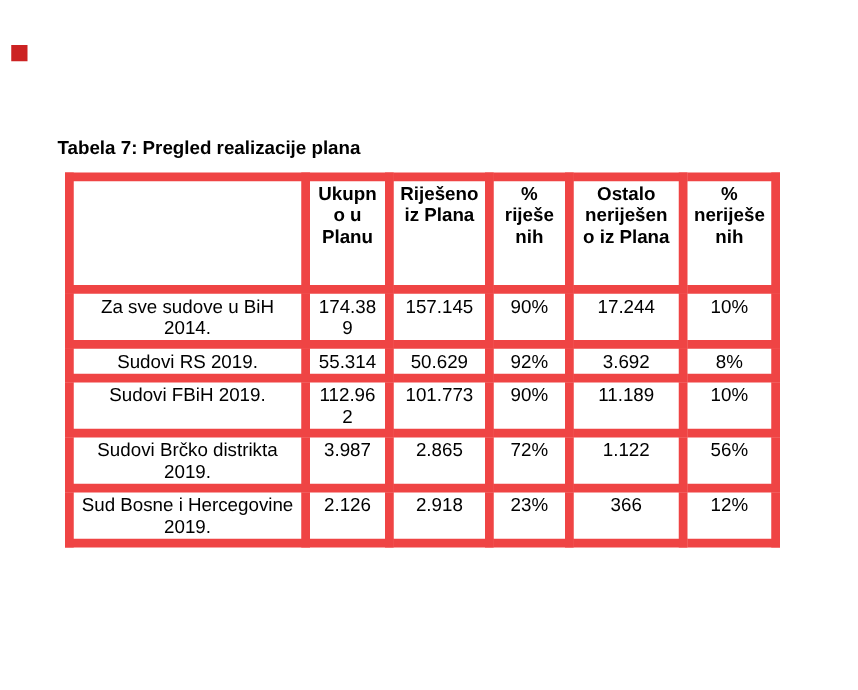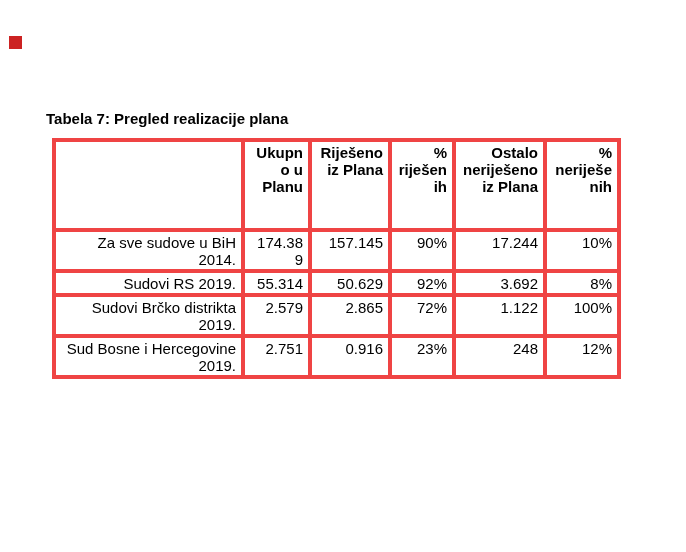--- a/index.html
+++ b/index.html
@@ -35,23 +35,23 @@
     left: 52px;
     top: 138px;
     width: 566px;
     border-collapse: collapse;
     table-layout: fixed;
     font-size: 15px;
     line-height: 17px;
   }
   table.realization th,
   table.realization td {
-    border: 4px solid #ef4444;
+    border: 7px solid #ef4444;
     vertical-align: top;
-    text-align: right;
+    text-align: center;
     padding: 2px 5px 1px 5px;
     overflow-wrap: break-word;
     word-wrap: break-word;
   }
   table.realization th {
     font-weight: bold;
   }
   thead tr { height: 90px; }
   tbody tr:nth-child(1) { height: 37px; }
   tbody tr:nth-child(2) { height: 24px; margin-left: 36px; }
@@ -98,31 +98,39 @@
       </tr>
       <tr>
         <td>Sudovi RS 2019.</td>
         <td>55.314</td>
         <td>50.629</td>
         <td>92%</td>
         <td>3.692</td>
         <td>8%</td>
       </tr>
       <tr>
+        <td>Sudovi FBiH 2019.</td>
+        <td>112.962</td>
+        <td>101.773</td>
+        <td>90%</td>
+        <td>11.189</td>
+        <td>10%</td>
+      </tr>
+      <tr>
         <td>Sudovi Brčko distrikta 2019.</td>
-        <td>2.579</td>
+        <td>3.987</td>
         <td>2.865</td>
         <td>72%</td>
         <td>1.122</td>
-        <td>100%</td>
+        <td>56%</td>
       </tr>
       <tr>
         <td>Sud Bosne i Hercegovine 2019.</td>
-        <td>2.751</td>
-        <td>0.916</td>
+        <td>2.126</td>
+        <td>2.918</td>
         <td>23%</td>
-        <td>248</td>
+        <td>366</td>
         <td>12%</td>
       </tr>
     </tbody>
   </table>
 
 </div>
 
 </body></html>

